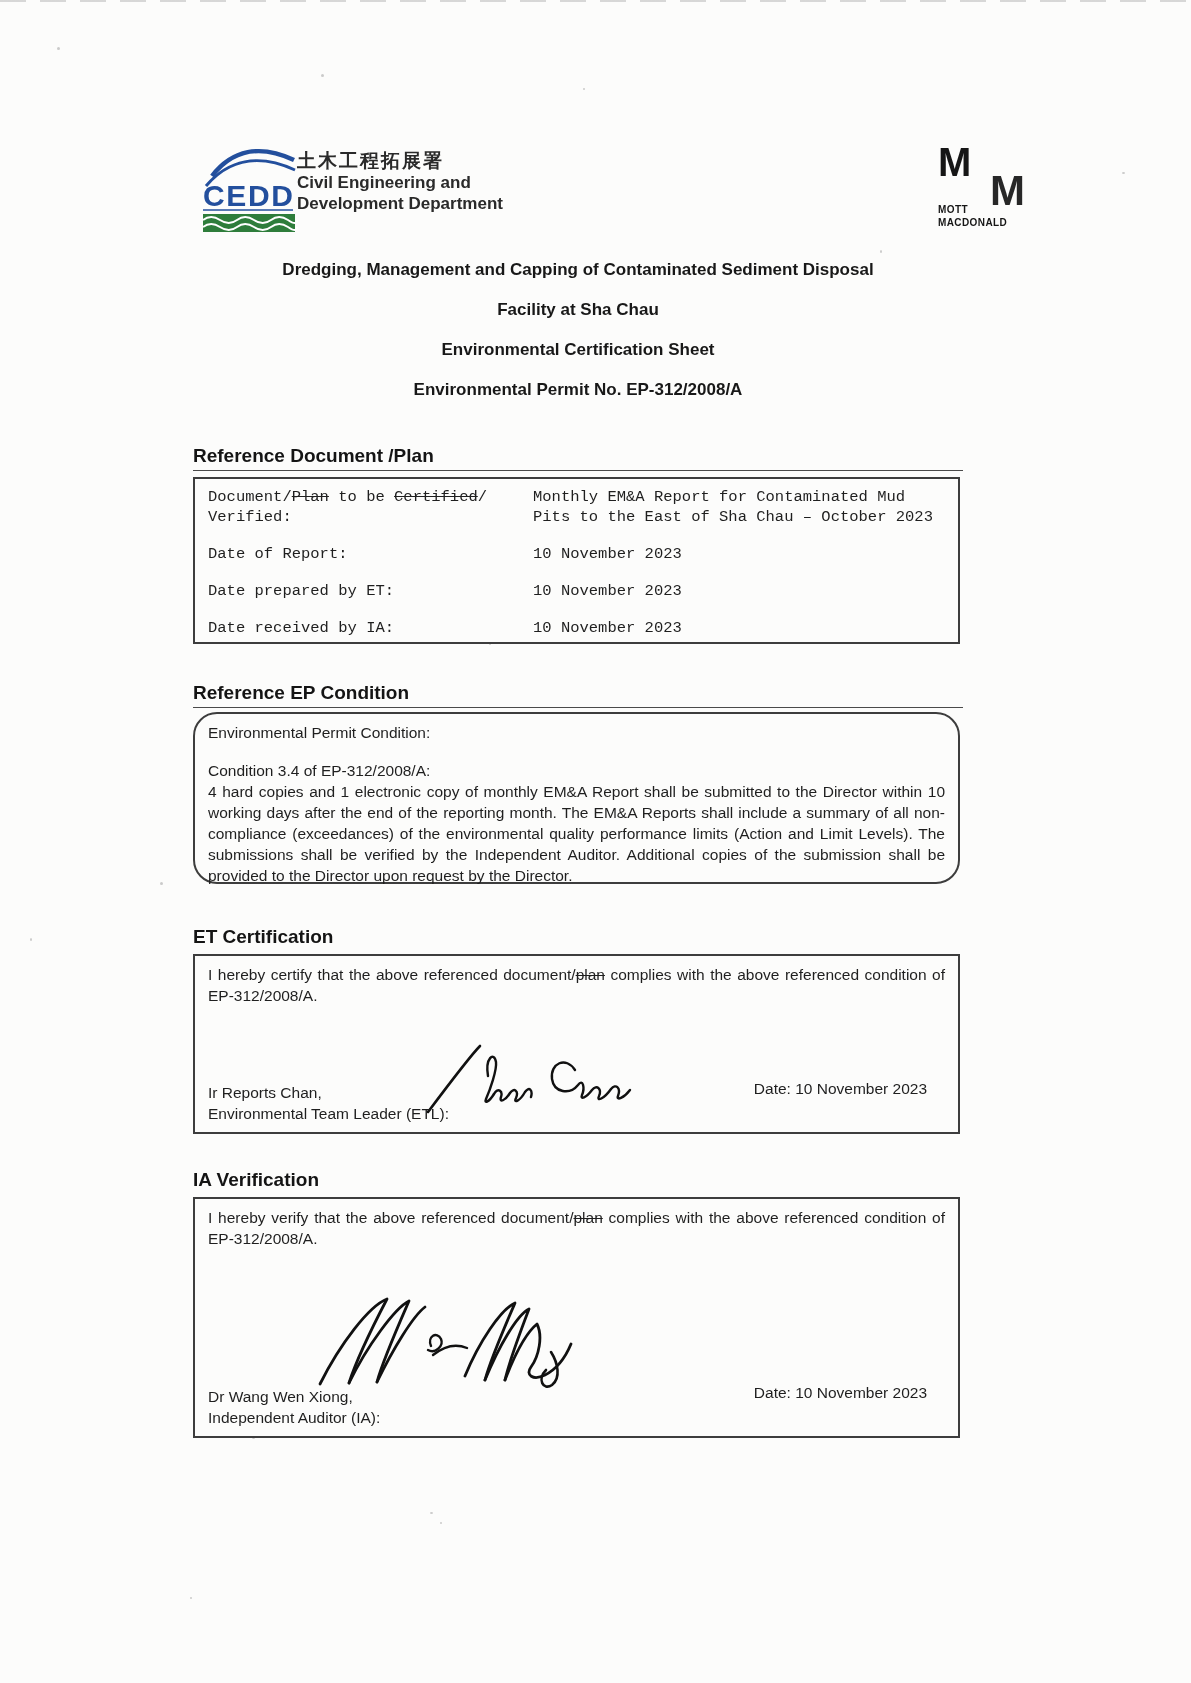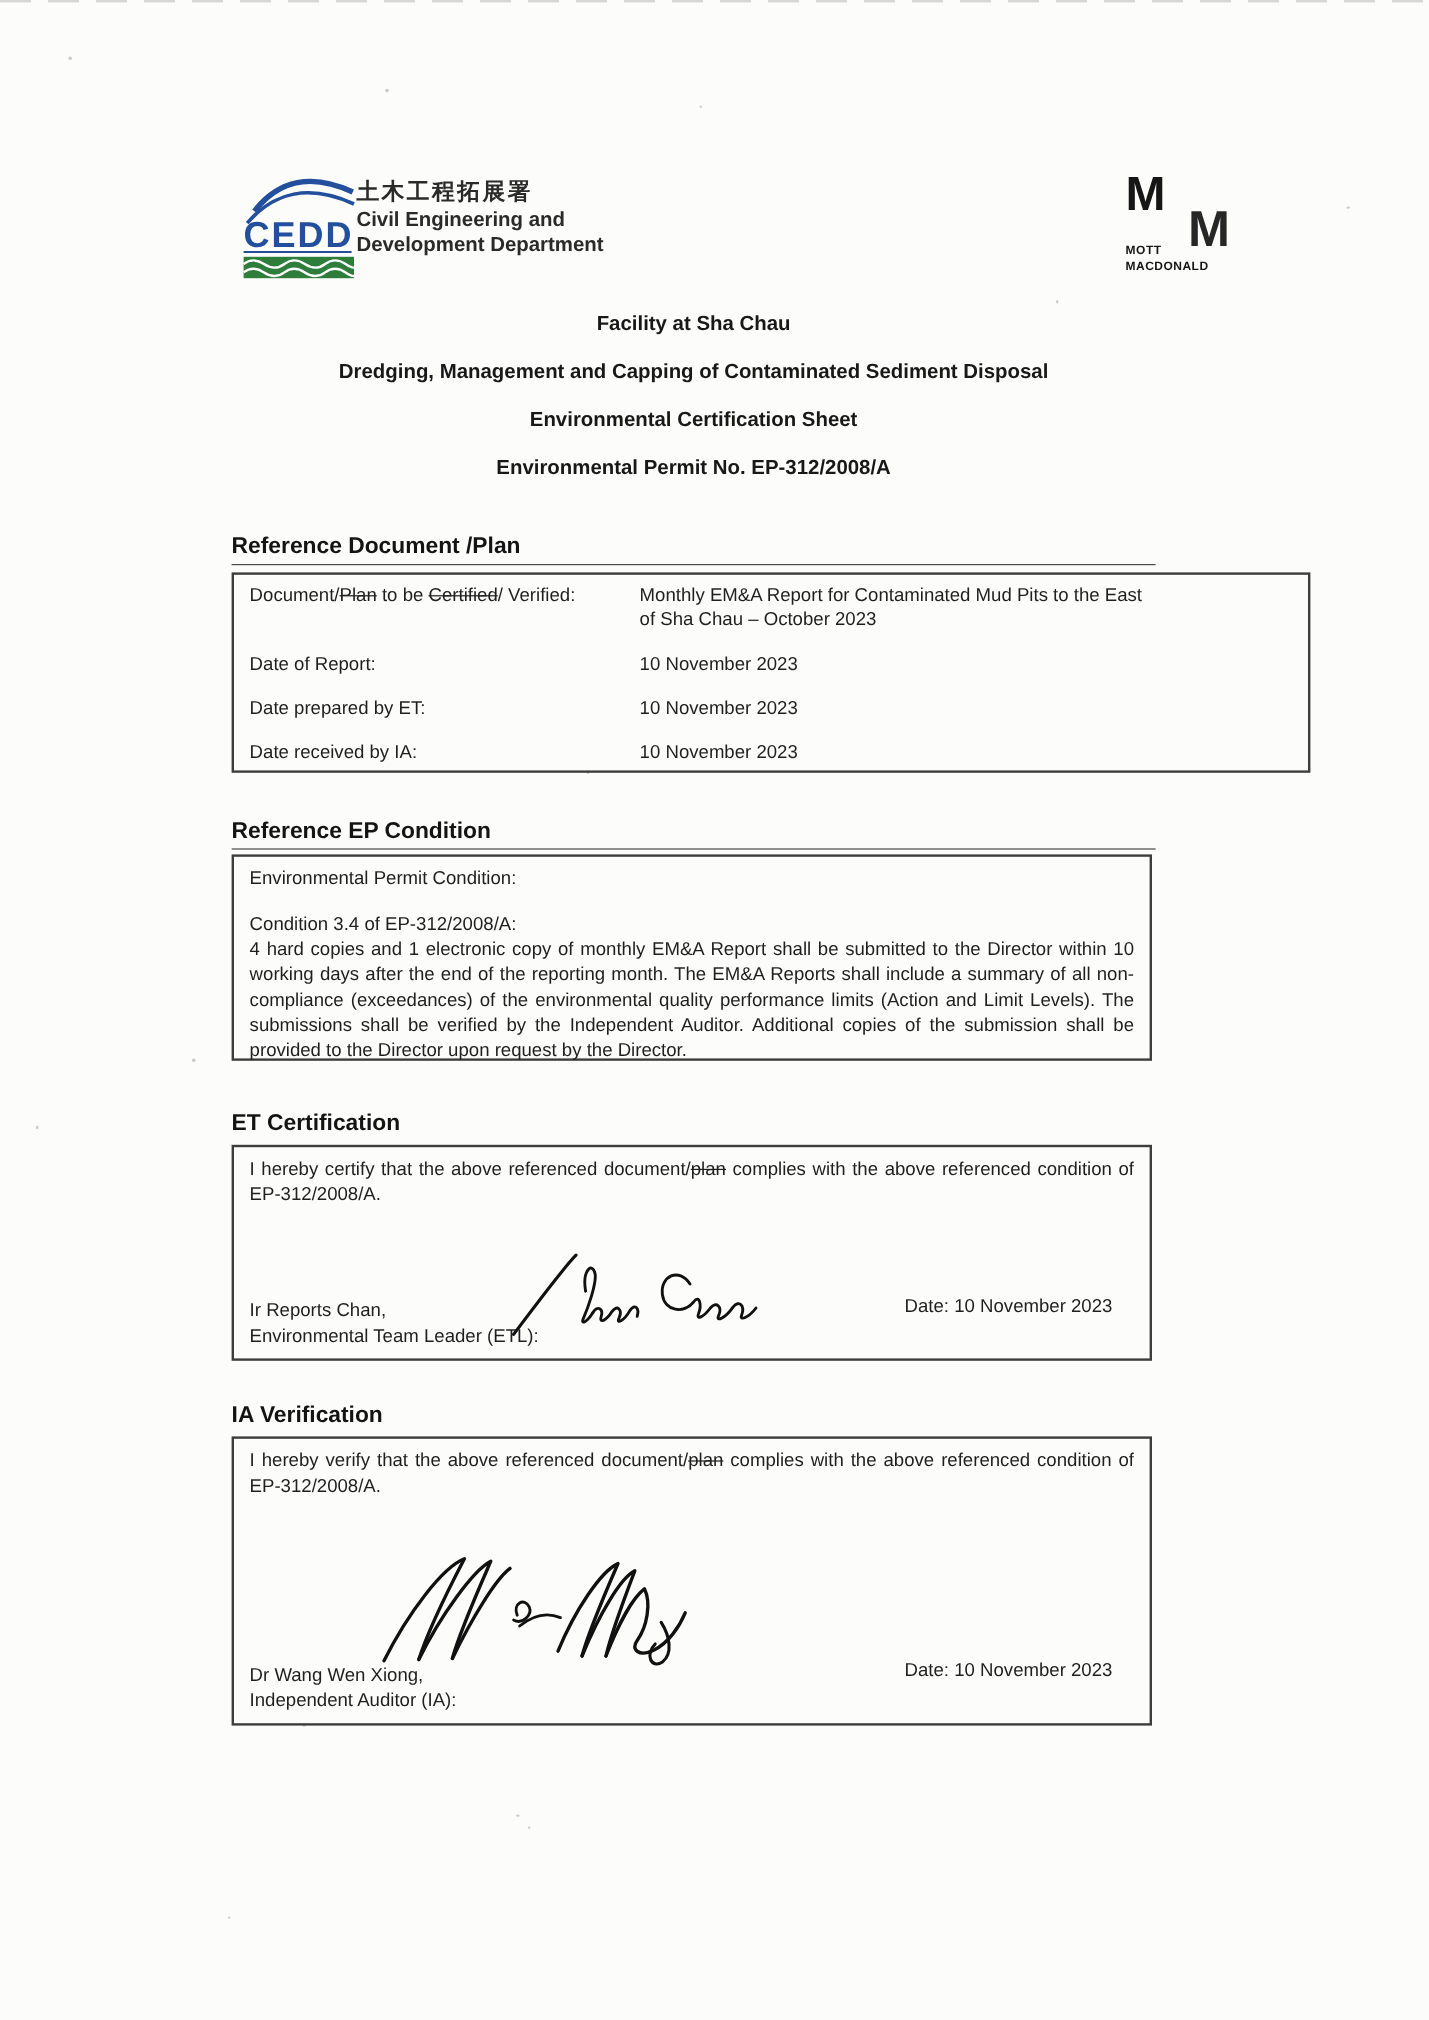--- a/index.html
+++ b/index.html
@@ -41,28 +41,28 @@
   }
   .sec-heading.no-rule{border-bottom:none;padding-bottom:2px;}
   .box{
     border:2px solid #3d3d3d;background:transparent;
     padding:8px 13px;box-sizing:border-box;position:relative;
   }
   .strike{text-decoration:line-through;}
 
   
   .sec1{position:absolute;top:445px;}
-  .sec1 .box{margin-top:6px;width:899px;height:167px;}
+  .sec1 .box{margin-top:6px;width:767px;height:167px;font-family:Liberation Mono, monospace;}
   .kv{display:flex;font-size:15.5px;line-height:20px;margin-bottom:17px;}
   .kv .k{width:325px;flex:0 0 325px;}
   .kv .v{width:430px;}
 
   
   .sec2{position:absolute;top:682px;}
-  .sec2 .box{margin-top:4px;width:767px;height:172px;font-size:15.5px;line-height:21px;}
+  .sec2 .box{margin-top:4px;width:767px;height:172px;font-size:15.5px;line-height:21px;border-radius:24px;}
   .sec2 .cond-line{margin-top:17px;}
   .sec2 .para{text-align:justify;}
 
   
   .sec3{position:absolute;top:926px;}
   .sec3 .box{margin-top:4px;width:767px;height:180px;font-size:15.5px;line-height:21px;}
   .sec4{position:absolute;top:1169px;}
   .sec4 .box{margin-top:4px;width:767px;height:241px;font-size:15.5px;line-height:21px;}
   .statement{text-align:justify;}
   .sig-row{position:absolute;left:13px;right:13px;bottom:8px;height:46px;}
@@ -112,22 +112,22 @@
     <div class="mott-m">M</div>
     <div class="mott-m-ghost">M</div>
     <div class="mott-name">
       <div>MOTT</div>
       <div>MACDONALD</div>
     </div>
   </div>
 </div>
 
 <div class="titles">
+  <div>Dredging, Management and Capping of Contaminated Sediment Disposal</div>
   <div>Facility at Sha Chau</div>
-  <div>Dredging, Management and Capping of Contaminated Sediment Disposal</div>
   <div>Environmental Certification Sheet</div>
   <div>Environmental Permit No. EP-312/2008/A</div>
 </div>
 
 <div class="content sec1">
   <div class="sec-heading">Reference Document /Plan</div>
   <div class="box">
     <div class="kv">
       <div class="k"><span>Document/</span><span class="strike">Plan</span><span> to be </span><span class="strike">Certified</span><span>/ Verified:</span></div>
       <div class="v">Monthly EM&amp;A Report for Contaminated Mud Pits to the East of Sha Chau – October 2023</div>

